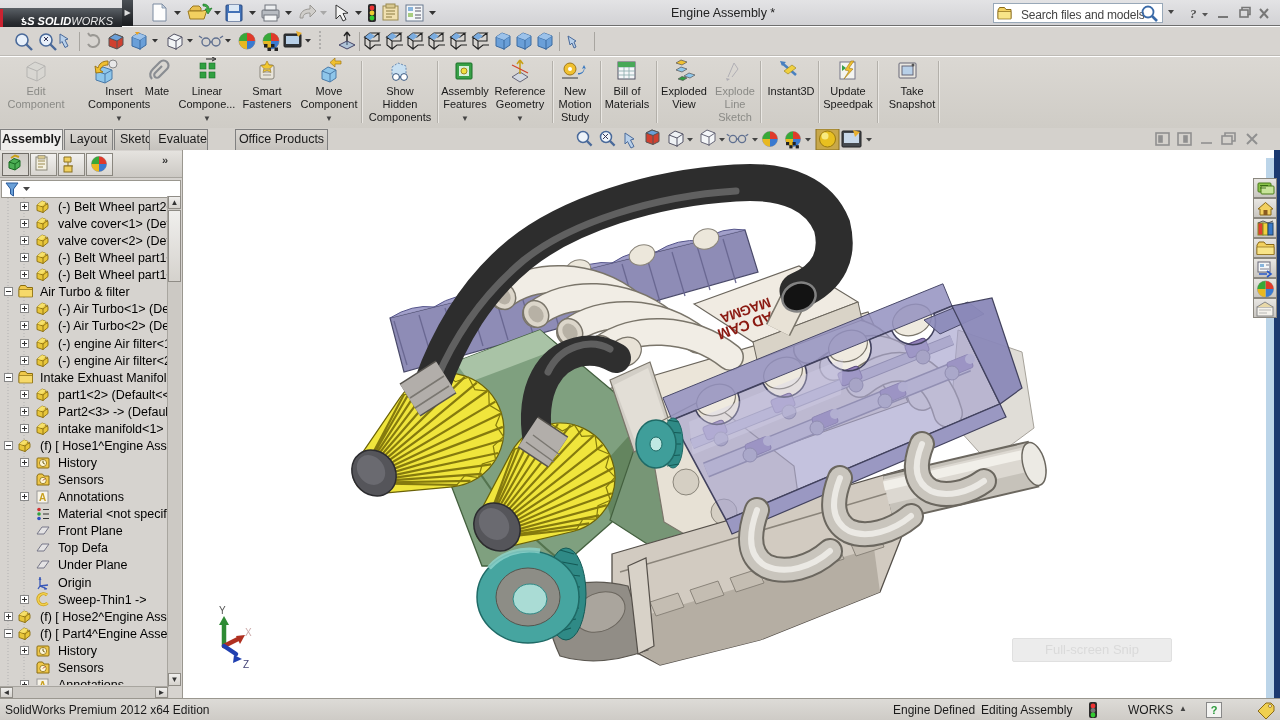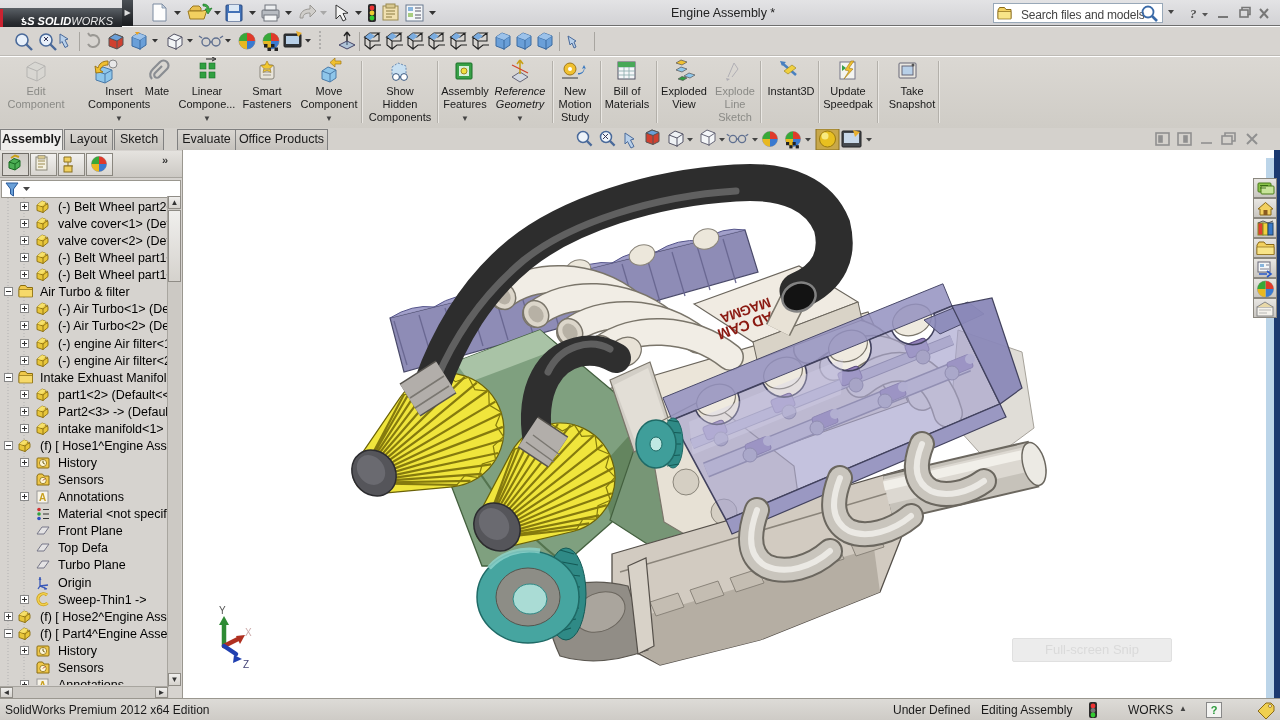--- a/index.html
+++ b/index.html
@@ -286,21 +286,21 @@
     <circle cx="913" cy="8" r="1.5" fill="#555"></circle>
   </svg>
   <div class="ritem gray" style="left:5px;width:62px;">Edit<br>Component</div>
   <div class="ritem" style="left:88px;width:62px;">Insert<br>Components<br><span style="font-size:8px;color:#444">▼</span></div>
   <div class="ritem" style="left:139px;width:36px;">Mate</div>
   <div class="ritem" style="left:178px;width:58px;">Linear<br>Compone...<br><span style="font-size:8px;color:#444">▼</span></div>
   <div class="ritem" style="left:238px;width:58px;">Smart<br>Fasteners</div>
   <div class="ritem" style="left:297px;width:64px;">Move<br>Component<br><span style="font-size:8px;color:#444">▼</span></div>
   <div class="ritem" style="left:366px;width:68px;">Show<br>Hidden<br>Components</div>
   <div class="ritem" style="left:437px;width:56px;">Assembly<br>Features<br><span style="font-size:8px;color:#444">▼</span></div>
-  <div class="ritem" style="left:492px;width:56px;font-style:italic;">Reference<br>Geometry<br><span style="font-size:8px;color:#444">▼</span></div>
+  <div class="ritem" style="left:492px;width:56px;">Reference<br>Geometry<br><span style="font-size:8px;color:#444">▼</span></div>
   <div class="ritem" style="left:551px;width:48px;">New<br>Motion<br>Study</div>
   <div class="ritem" style="left:601px;width:52px;">Bill of<br>Materials</div>
   <div class="ritem" style="left:656px;width:56px;">Exploded<br>View</div>
   <div class="ritem gray" style="left:710px;width:50px;">Explode<br>Line<br>Sketch</div>
   <div class="ritem" style="left:762px;width:58px;">Instant3D</div>
   <div class="ritem" style="left:820px;width:56px;">Update<br>Speedpak</div>
   <div class="ritem" style="left:879px;width:66px;">Take<br>Snapshot</div>
   <div class="rsep" style="left:361px"></div>
   <div class="rsep" style="left:437px"></div>
   <div class="rsep" style="left:552px"></div>
@@ -308,21 +308,21 @@
   <div class="rsep" style="left:656px"></div>
   <div class="rsep" style="left:760px"></div>
   <div class="rsep" style="left:818px"></div>
   <div class="rsep" style="left:877px"></div>
   <div class="rsep" style="left:938px"></div>
 </div>
 <div id="tabrow">
   <div class="tab active" style="left:0;width:63px;">Assembly</div>
   <div class="tab" style="left:64px;width:49px;">Layout</div>
   <div class="tab" style="left:114px;width:50px;">Sketch</div>
-  <div class="tab" style="left:177px;width:59px;">Evaluate</div>
+  <div class="tab" style="left:149px;width:59px;text-align:right;">Evaluate</div>
   <div class="tab" style="left:225px;width:93px;margin-left:10px;">Office Products</div>
   <svg class="ic" style="left:573px;top:1px" width="300" height="21" viewBox="0 0 300 21">
     <defs>
       <g id="mag2">
           <circle cx="0" cy="0" r="5.5" fill="#eef4fa" stroke="#4a6a9a" stroke-width="1.5"></circle>
           <path d="M3.6,3.6 l5,5" stroke="#4a6a9a" stroke-width="2.2"></path>
         </g>
       <g id="sph2">
           <circle cx="0" cy="0" r="7.5" fill="#ddd" stroke="#666" stroke-width="0.5"></circle>
           <path d="M0,-7.5 a7.5,7.5 0 0 1 7.5,7.5 l-7.5,0 z" fill="#e03a2a"></path>
@@ -782,21 +782,21 @@
 <div class="trow" style="top:341px">
           <svg style="position:absolute;left:36px;top:1px" width="15" height="16" viewBox="0 0 15 16">
             <path d="M1,11 l5,-7 h7 l-5,7 z" fill="#eceff2" fill-opacity="0.6" stroke="#778"></path>
           </svg>
           <span class="tx" style="left:58px">Top Defa</span>
         </div>
 <div class="trow" style="top:358px">
           <svg style="position:absolute;left:36px;top:1px" width="15" height="16" viewBox="0 0 15 16">
             <path d="M1,11 l5,-7 h7 l-5,7 z" fill="#eceff2" fill-opacity="0.6" stroke="#778"></path>
           </svg>
-          <span class="tx" style="left:58px">Turbo Plane</span>
+          <span class="tx" style="left:58px">Under Plane</span>
         </div>
 <div class="trow" style="top:376px">
           <svg style="position:absolute;left:36px;top:1px" width="15" height="16" viewBox="0 0 15 16">
             <path d="M4,2 v9 l7,3 M4,11 l-2,3 M4,11 l8,-1" fill="none" stroke="#3858b8" stroke-width="1.3"></path>
             <path d="M4,2 l-1.5,3 h3 z M11,14 l-3,-2.5 0.5,3.5 z" fill="#3858b8"></path>
           </svg>
           <span class="tx" style="left:58px">Origin</span>
         </div>
 <div class="trow" style="top:393px">
           <span class="eb plus" style="left:20px"></span>
@@ -894,21 +894,21 @@
         <path d="M3.5,10 a8,8 0 0 1 8,-8 l0,8 z" fill="#38a838"></path>
       </svg></div>
   <div class="tpbtn" style="top:148px"><svg width="23" height="20" viewBox="0 0 23 20">
         <rect x="3" y="8" width="16" height="9" fill="#f4f2ec" stroke="#888"></rect>
         <path d="M3,8 l8,-5 8,5" fill="#e8d8a8" stroke="#888"></path>
         <path d="M5,11 h12 M5,14 h8" stroke="#aaa" stroke-width="0.8"></path>
       </svg></div>
 </div>
 <div id="statusbar">
   <div class="abs" style="left:5px;top:4px;">SolidWorks Premium 2012 x64 Edition</div>
-  <div class="abs" style="left:893px;top:4px;">Under Defined</div>
+  <div class="abs" style="left:893px;top:4px;">Engine Defined</div>
   <div class="abs" style="left:981px;top:4px;">Editing Assembly</div>
   <div class="abs" style="left:1128px;top:4px;">WORKS</div>
   <div class="abs" style="left:1179px;top:5px;font-size:8px;color:#444;">▲</div>
   <svg class="ic" style="left:1086px;top:3px" width="14" height="17" viewBox="0 0 14 17">
     <rect x="3" y="0" width="8" height="16" rx="2" fill="#2a2a2a"></rect>
     <circle cx="7" cy="4" r="2.4" fill="#e33"></circle>
       <circle cx="7" cy="8.5" r="2.4" fill="#777"></circle>
       <circle cx="7" cy="13" r="2.4" fill="#3c3"></circle>
   </svg>
   <svg class="ic" style="left:1206px;top:3px" width="16" height="16" viewBox="0 0 16 16">

